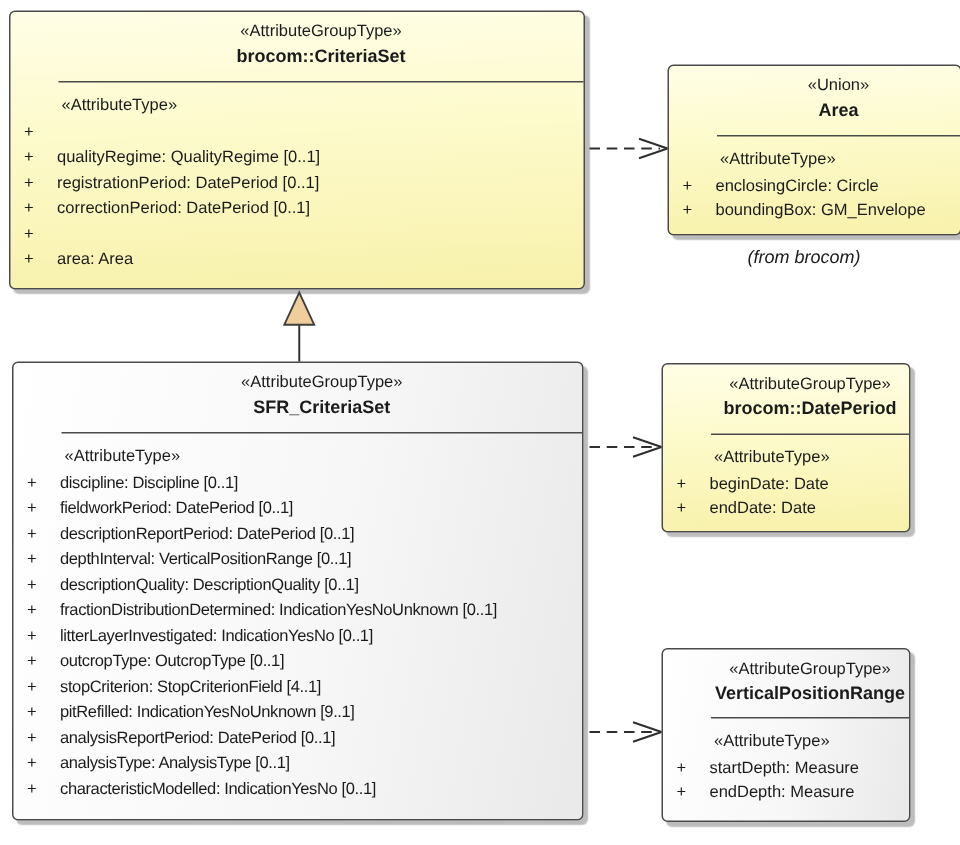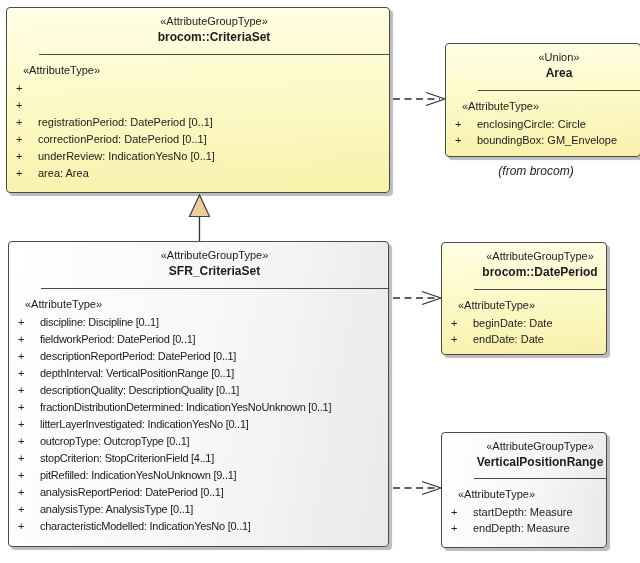--- a/index.html
+++ b/index.html
@@ -25,21 +25,21 @@
     border-bottom:1px solid #4a4a4a;
     text-align:center;
     padding-top:6px;
     margin-left:32px;
   }
   .hdr-47{height:47px;}
   .hdr-46{height:46px;}
   .stereo{font-size:11px;line-height:15px;}
   .cname{font-size:12px;font-weight:bold;line-height:17px;}
   .body{padding-top:7px;}
-  .section-label{font-size:11px;line-height:16px;margin-left:16px;margin-bottom:2px;}
+  .section-label{font-size:11px;line-height:16px;margin-left:34px;margin-bottom:2px;}
   .attr-row{display:flex;font-size:11px;line-height:17px;padding-left:9px;white-space:nowrap;}
   .attr-row .vis{width:22px;flex:none;}
   .rows-16 .attr-row{line-height:16px;}
   .tight .attr-row{letter-spacing:-0.25px;}
   .from-note{
     position:absolute;
     left:445px;top:164px;width:182px;
     text-align:center;
     font-style:italic;
     font-size:12px;
@@ -56,32 +56,32 @@
       <div class="stereo">«AttributeGroupType»</div>
       <div class="cname">brocom::CriteriaSet</div>
     </div>
     <div class="body">
       <div class="section-label">«AttributeType»</div>
       <div class="attr-row">
           <span class="vis">+</span>
         </div>
       <div class="attr-row">
           <span class="vis">+</span>
+          <span>qualityRegime: QualityRegime [0..1]</span>
         </div>
       <div class="attr-row">
           <span class="vis">+</span>
           <span>registrationPeriod: DatePeriod [0..1]</span>
         </div>
       <div class="attr-row">
           <span class="vis">+</span>
           <span>correctionPeriod: DatePeriod [0..1]</span>
         </div>
       <div class="attr-row">
           <span class="vis">+</span>
-          <span>underReview: IndicationYesNo [0..1]</span>
         </div>
       <div class="attr-row">
           <span class="vis">+</span>
           <span>area: Area</span>
         </div>
     </div>
   </div>
 
   <div class="uml-class fill-yellow rows-16" style="left:445px;top:43px;width:196px;height:114px;">
     <div class="hdr hdr-47">

